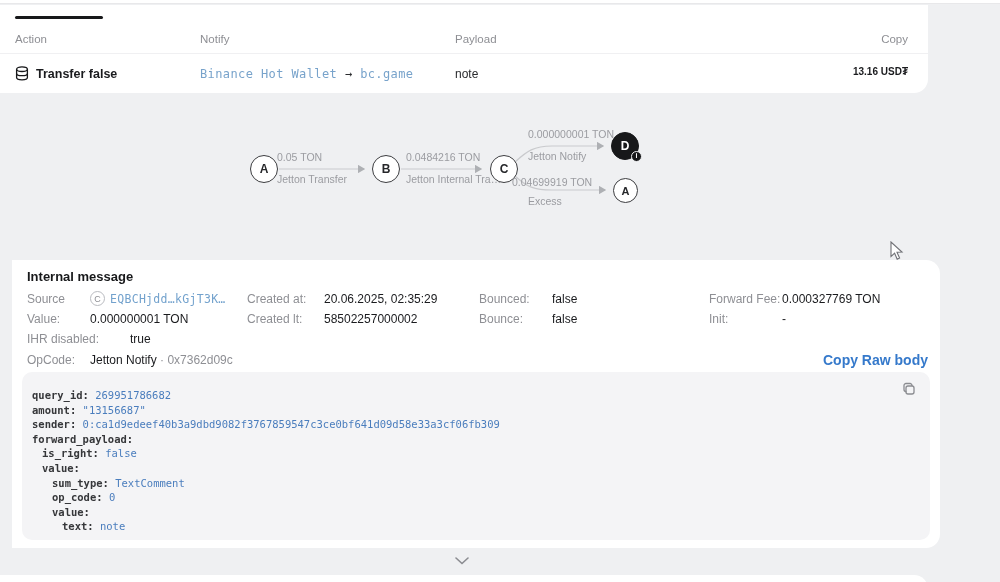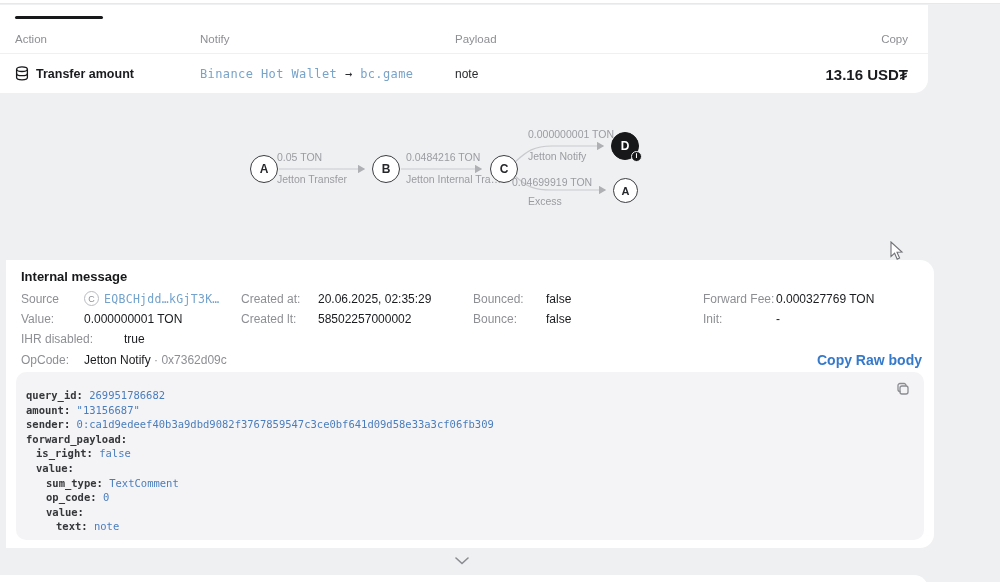--- a/index.html
+++ b/index.html
@@ -21,36 +21,36 @@
   .tab-indicator { position:absolute; left:15px; top:11px; width:88px; height:3px; background:#17181a; border-radius:2px; }
   .th { position:absolute; top:28px; font-size:11.5px; color:#8e8f94; }
   .th-action { left:15px; } .th-route { left:200px; } .th-payload { left:455px; }
   .th-value { right:20px; text-align:right; }
   .hdr-divider { position:absolute; left:0; right:0; top:48px; height:1px; background:#f0f0f2; }
   .action-row { position:absolute; left:0; right:0; top:49px; height:39px; }
   .action-cell { position:absolute; left:15px; top:12px; display:flex; align-items:center; gap:7px; font-weight:bold; font-size:12.5px; }
   .route-cell { position:absolute; left:200px; top:13px; font-size:12px; letter-spacing:.4px; color:#78a3cb; }
   .route-arrow { color:#2a2b2e; }
   .payload-cell { position:absolute; left:455px; top:13px; font-size:12px; color:#2a2b2e; }
-  .value-cell { position:absolute; right:20px; top:12px; font-weight:bold; font-size:15px; }
+  .value-cell { position:absolute; right:20px; top:12px; font-weight:bold; font-size:10px; }
 
   
   .trace-svg { position:absolute; left:0; top:0; width:1000px; height:582px; pointer-events:none; }
   .node { position:absolute; width:28px; height:28px; border-radius:50%; background:#fff;
           border:1.5px solid #3c3d40; display:flex; align-items:center; justify-content:center;
           font-weight:bold; font-size:12px; color:#26272a; }
   .node-dark { background:#17181a; border-color:#17181a; color:#fff; }
   .node-sm { width:25px; height:25px; font-size:11px; }
   .node-badge { position:absolute; right:-4px; bottom:-3px; width:11px; height:11px; border-radius:50%;
                 background:#17181a; border:1.5px solid #eff0f2; color:#fff; font-size:7px; line-height:8px;
                 text-align:center; font-weight:bold; }
   .edge-label { position:absolute; font-size:10.5px; color:#9b9ca1; white-space:nowrap; }
 
   
-  .im-card { position:absolute; left:6px; top:260px; width:928px; height:288px; background:#fff; border-radius:0 14px 14px 0; }
+  .im-card { position:absolute; left:12px; top:260px; width:928px; height:288px; background:#fff; border-radius:0 14px 14px 0; }
   .im-title { position:absolute; left:15px; top:9px; font-size:13px; font-weight:bold; color:#17181a; }
   .f-label { position:absolute; color:#8e8f94; font-size:12px; }
   .f-value { position:absolute; color:#1a1b1e; font-size:12px; }
   .addr-wrap { position:absolute; left:78px; top:31px; display:flex; align-items:center; gap:5px; }
   .c-icon { width:15px; height:15px; border-radius:50%; border:1px solid #b9bbc0; color:#8e8f94;
             font-size:9px; display:flex; align-items:center; justify-content:center; }
   .addr-text { font-size:11.5px; color:#73a2cd; letter-spacing:.3px; }
   .opcode-hex { color:#8e8f94; }
   .copy-raw { position:absolute; right:12px; top:92px; color:#3579cb; font-size:14px; font-weight:600; cursor:pointer; }
 
@@ -82,21 +82,21 @@
 
   <div class="action-row">
     <div class="action-cell">
       <svg class="db" width="14" height="15" viewBox="0 0 14 15">
         <g fill="none" stroke="#17181a" stroke-width="1.3">
           <ellipse cx="7" cy="3.2" rx="5.4" ry="2.3"></ellipse>
           <path d="M1.6,3.2 v8.4 c0,1.3 2.4,2.3 5.4,2.3 s5.4,-1 5.4,-2.3 v-8.4"></path>
           <path d="M1.6,7.4 c0,1.3 2.4,2.3 5.4,2.3 s5.4,-1 5.4,-2.3"></path>
         </g>
       </svg>
-      <span>Transfer amount</span>
+      <span>Transfer false</span>
     </div>
     <div class="route-cell mono">
       <span>Binance Hot Wallet</span>
       <span class="route-arrow">→</span>
       <span>bc.game</span>
     </div>
     <div class="payload-cell">note</div>
     <div class="value-cell">13.16 USD₮</div>
   </div>
 </div>

